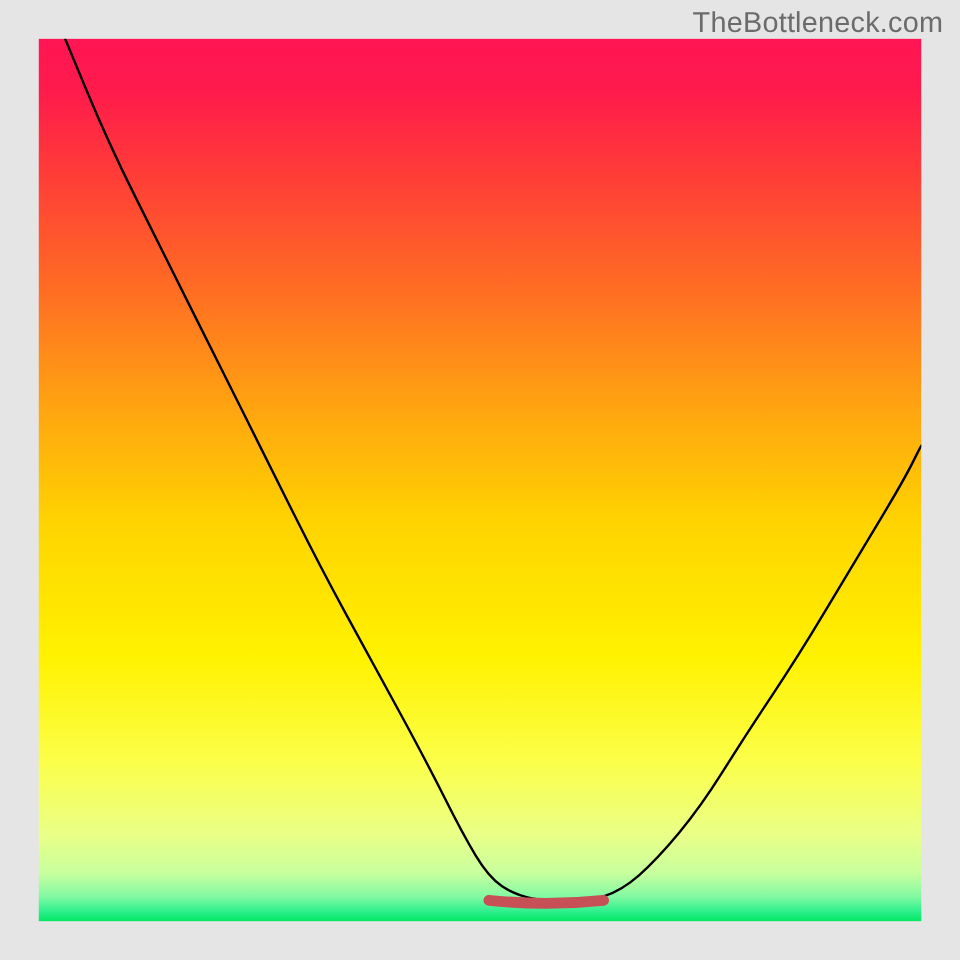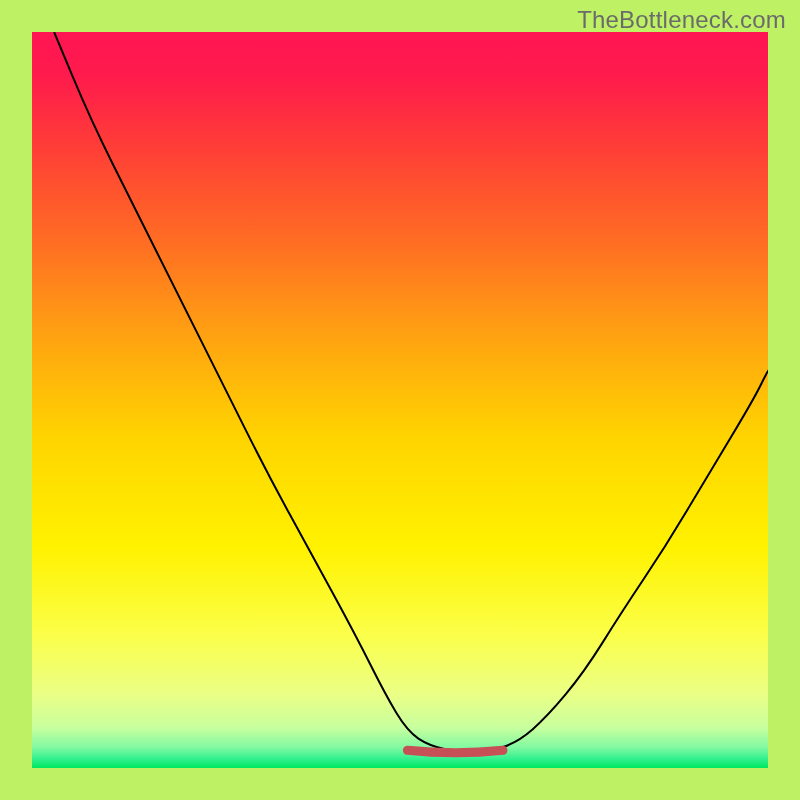--- a/index.html
+++ b/index.html
@@ -8,21 +8,21 @@
     width: 800px;
     height: 800px;
     background: #000000;
     overflow: hidden;
     font-family: Arial, Helvetica, sans-serif;
   }
   .frame {
     position: relative;
     width: 800px;
     height: 800px;
-    background: #bef264;
+    background: #e5e5e5;
   }
   .watermark {
     position: absolute;
     top: 6px;
     right: 14px;
     z-index: 30;
     color: #6b6b6b;
     font-size: 24px;
     font-weight: 500;
     letter-spacing: 0.2px;

